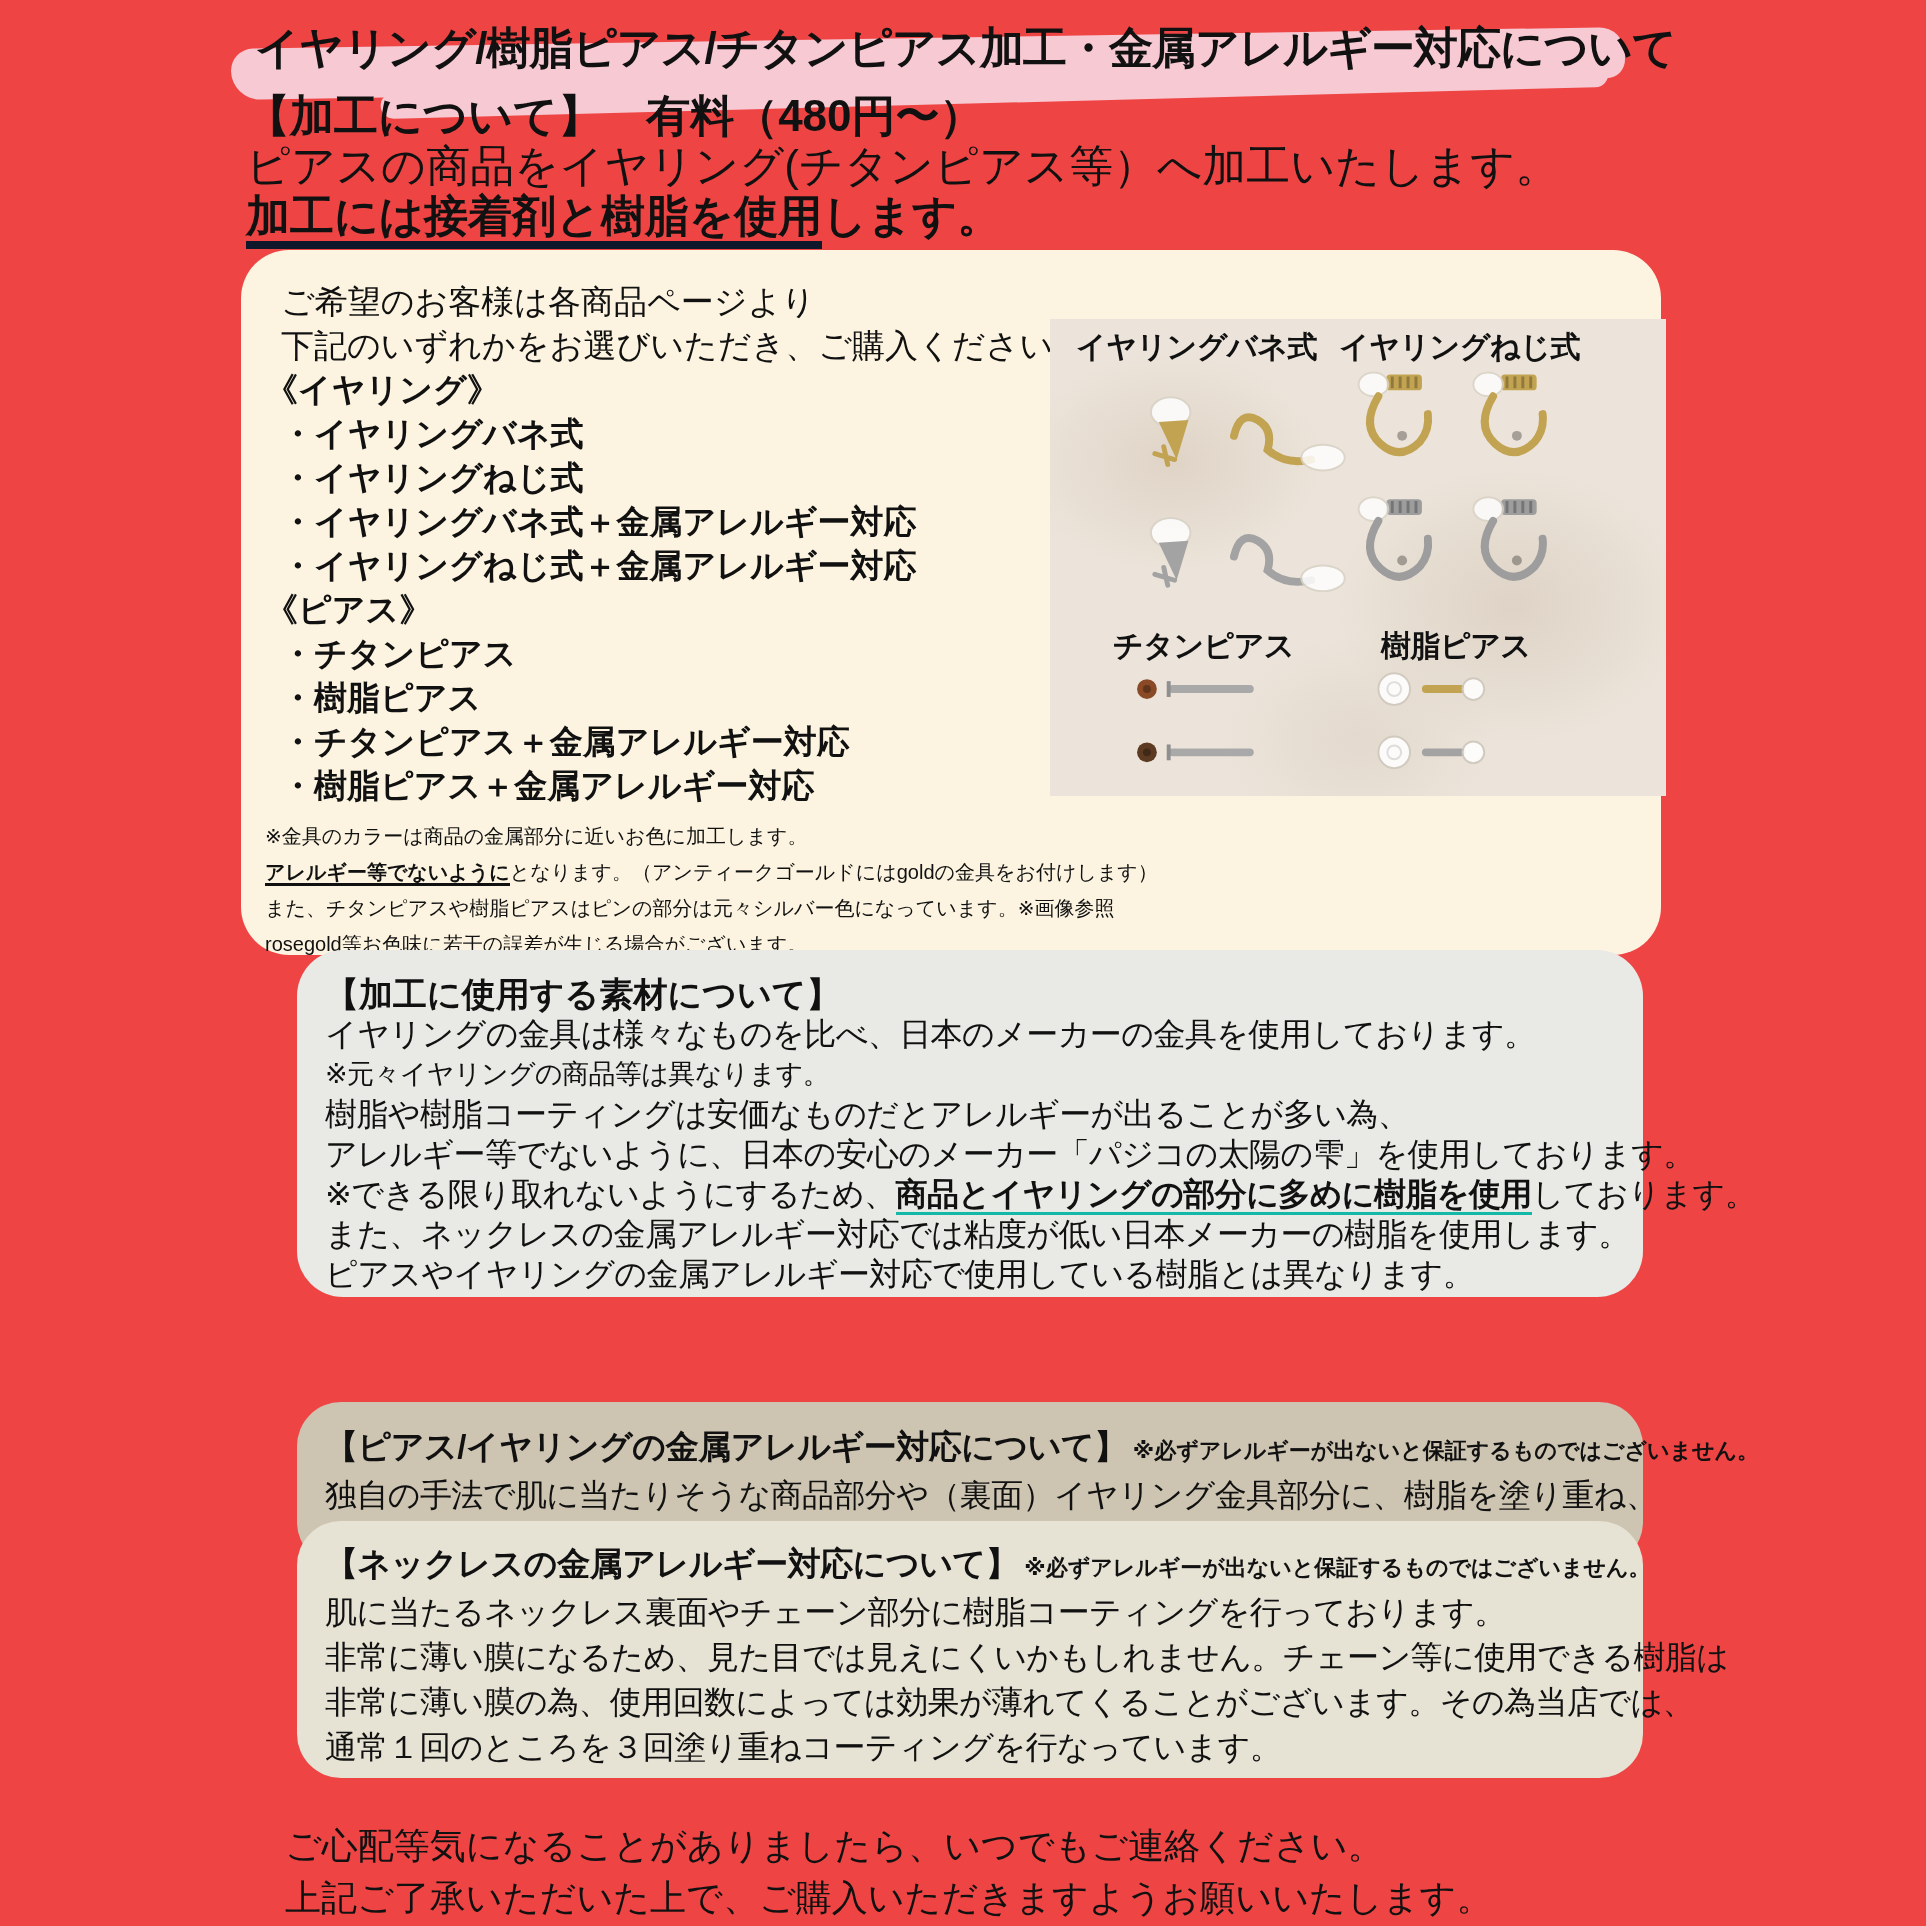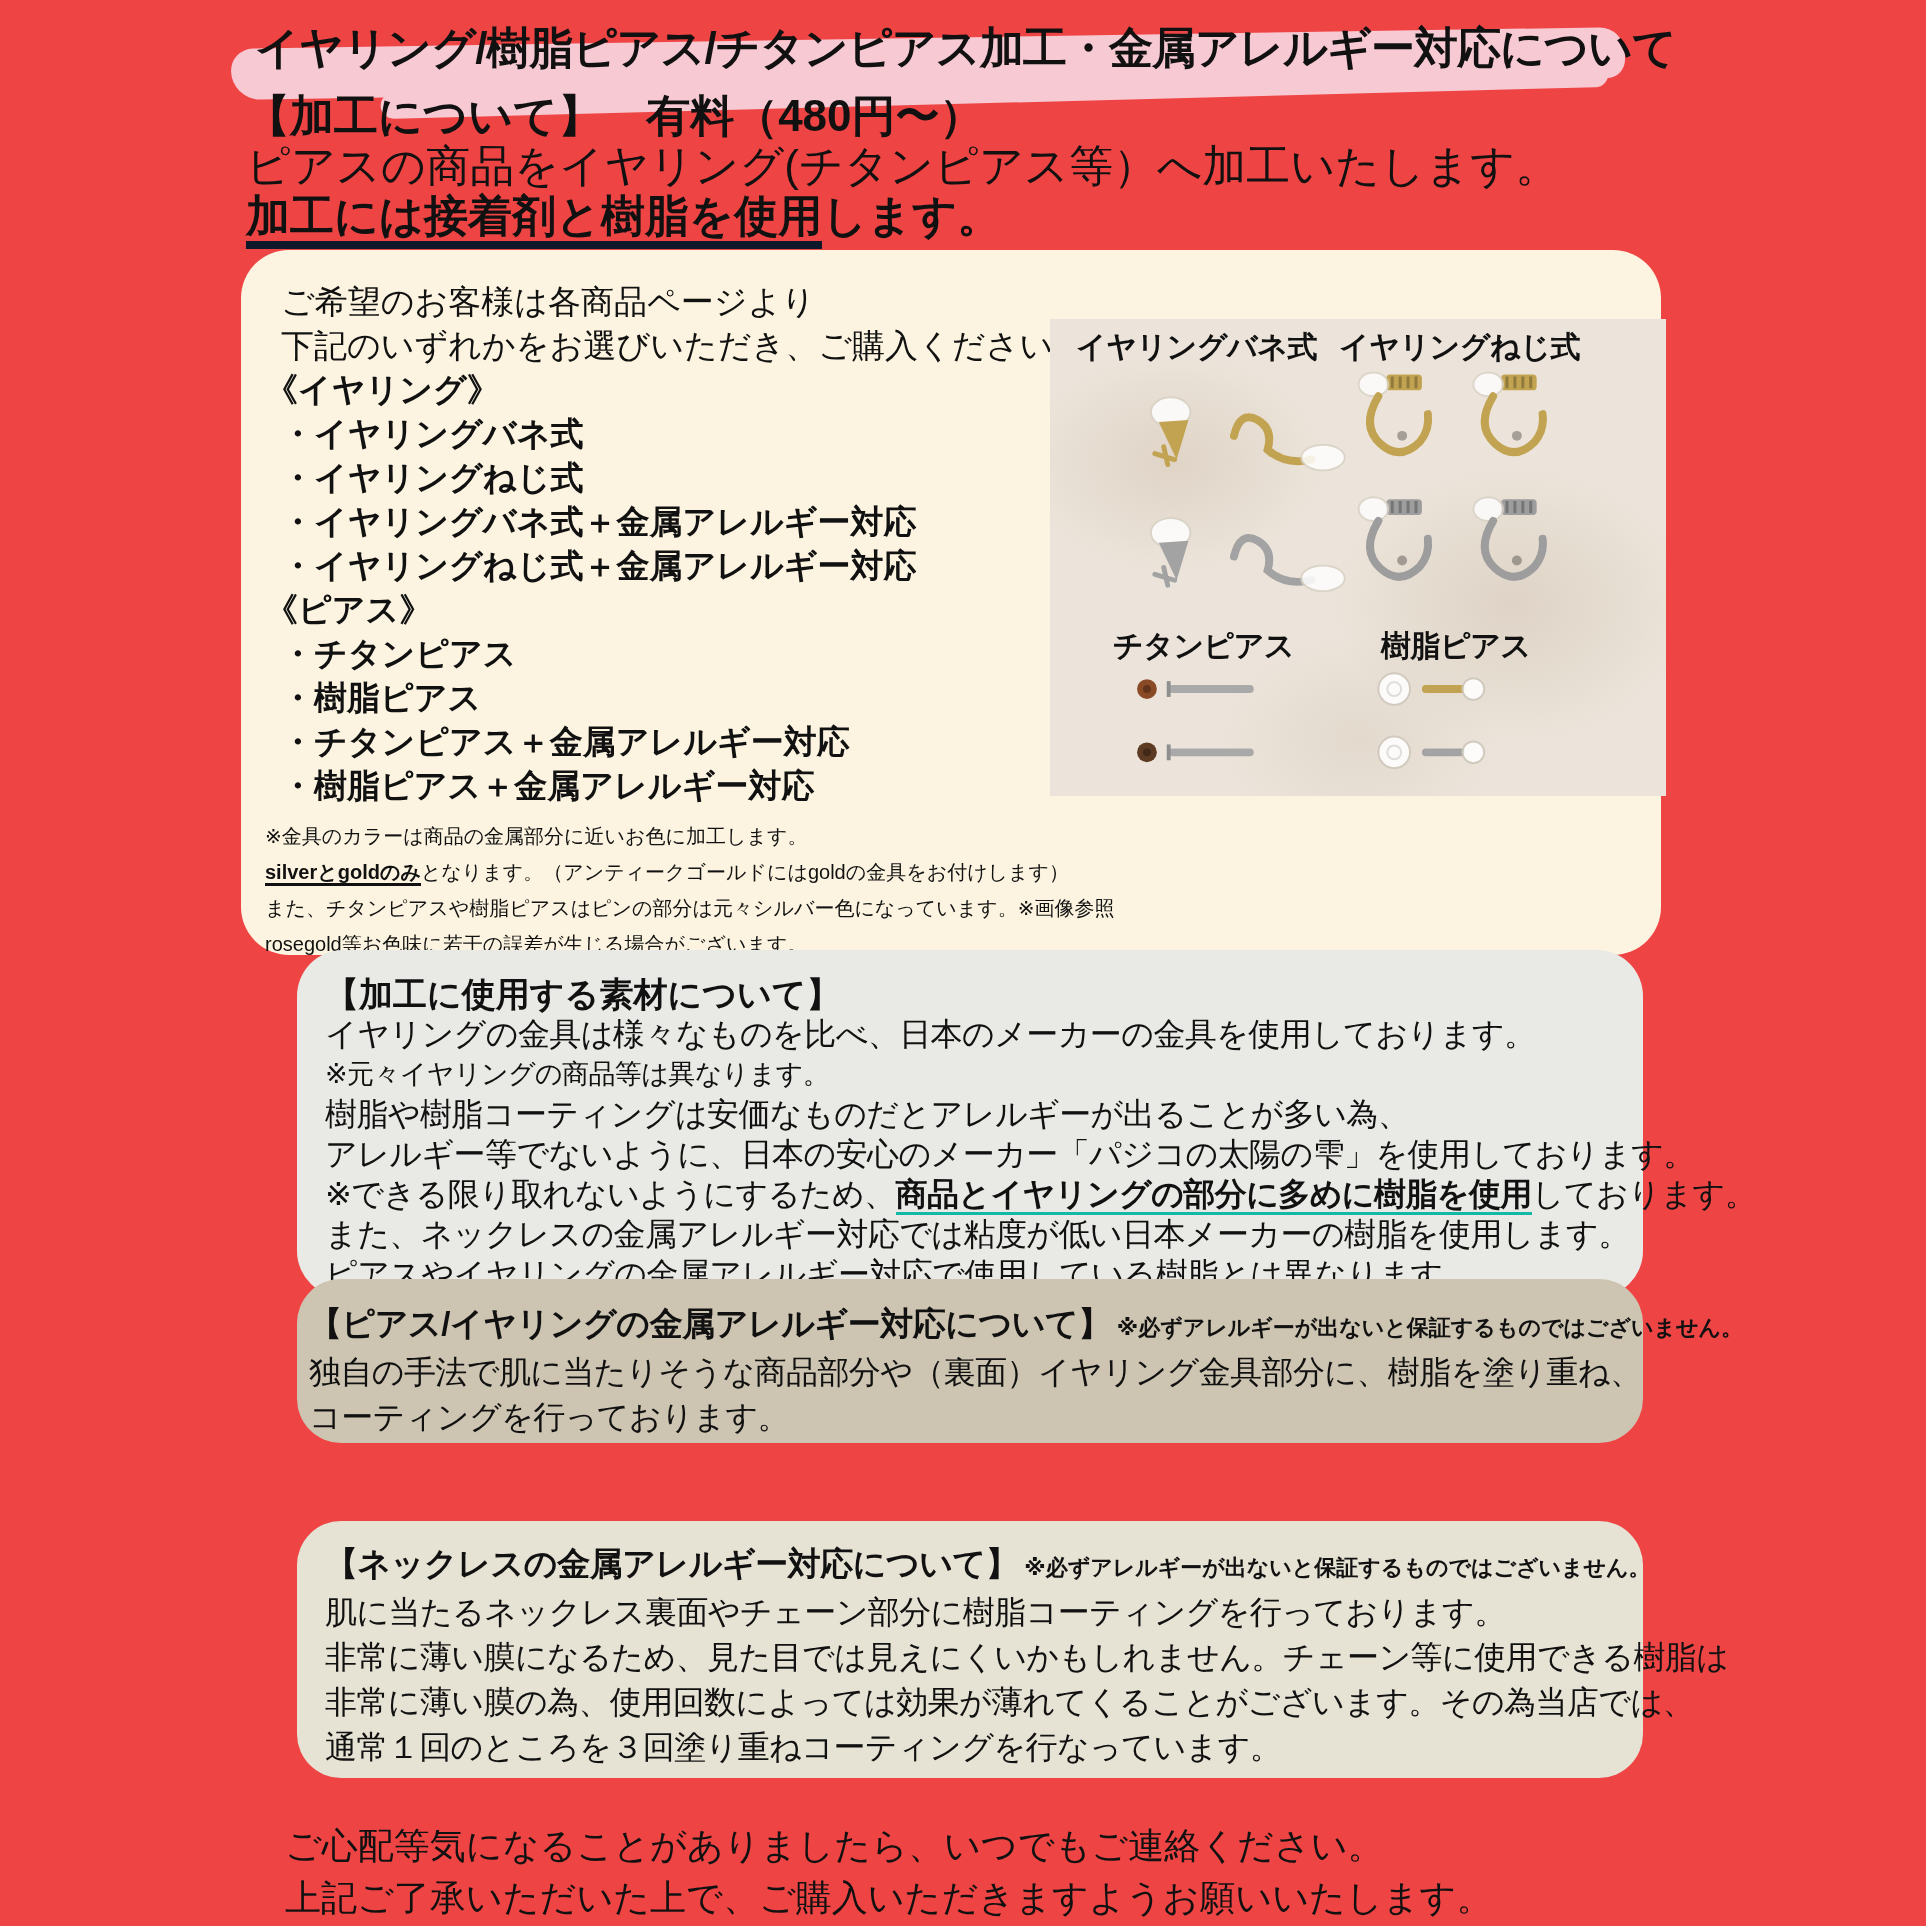--- a/index.html
+++ b/index.html
@@ -43,22 +43,22 @@
   .pl-tl{left:26px;top:8px;}  .pl-tr{left:289px;top:8px;}
   .pl-bl{left:63px;top:307px;} .pl-br{left:331px;top:307px;}
   .photo-svg{position:absolute;left:0;top:0;}
 
   .gray{left:297px;top:950px;width:1346px;height:347px;background:#e9e9e5;border-radius:46px;
         padding:24px 12px 0 28px;font-size:32px;line-height:40px;font-weight:500;letter-spacing:-0.6px;}
   .gray .hd{font-size:34px;font-weight:700;letter-spacing:0;}
   .gray .sm{font-size:27px;}
   .gray .bu{font-weight:700;border-bottom:3px solid #14b8a6;}
 
-  .tan{left:297px;top:1279px;width:1346px;height:164px;background:#cdc4b1;border-radius:44px;
-       padding:22px 12px 0 12px;font-size:32px;line-height:45px;font-weight:500;letter-spacing:-0.6px;}
+  .tan{left:297px;top:1402px;width:1346px;height:164px;background:#cdc4b1;border-radius:44px;
+       padding:22px 12px 0 28px;font-size:32px;line-height:45px;font-weight:500;letter-spacing:-0.6px;text-align:center;}
   .beige{left:297px;top:1521px;width:1346px;height:257px;background:#e6e2d4;border-radius:44px;
        padding:20px 12px 0 28px;font-size:32px;line-height:45px;font-weight:500;letter-spacing:-0.6px;}
   .hd2{font-size:33px;font-weight:700;letter-spacing:-0.5px;}
   .disc{font-size:22px;font-weight:700;letter-spacing:0;margin-left:6px;}
 
   .footer{position:absolute;left:285px;top:1820px;font-size:36px;line-height:52px;font-weight:500;}
 </style>
 </head>
 <body>
 
@@ -90,21 +90,21 @@
       <div class="itm pad nw">・イヤリングねじ式＋金属アレルギー対応</div>
       <div class="grp nw">《ピアス》</div>
       <div class="itm pad nw">・チタンピアス</div>
       <div class="itm pad nw">・樹脂ピアス</div>
       <div class="itm pad nw">・チタンピアス＋金属アレルギー対応</div>
       <div class="itm pad nw">・樹脂ピアス＋金属アレルギー対応</div>
     </div>
     <div class="sel-notes">
       <div class="nw">※金具のカラーは商品の金属部分に近いお色に加工します。</div>
       <div class="nw">
-        <span class="bu">silverとgoldのみ</span><span>となります。（アンティークゴールドにはgoldの金具をお付けします）</span>
+        <span class="bu">アレルギー等でないように</span><span>となります。（アンティークゴールドにはgoldの金具をお付けします）</span>
       </div>
       <div class="nw">また、チタンピアスや樹脂ピアスはピンの部分は元々シルバー色になっています。※画像参照</div>
       <div class="nw">rosegold等お色味に若干の誤差が生じる場合がございます。</div>
     </div>
 
     <div class="photo">
       <div class="photo-label pl-tl nw">イヤリングバネ式</div>
       <div class="photo-label pl-tr nw">イヤリングねじ式</div>
       <div class="photo-label pl-bl nw">チタンピアス</div>
       <div class="photo-label pl-br nw">樹脂ピアス</div>

